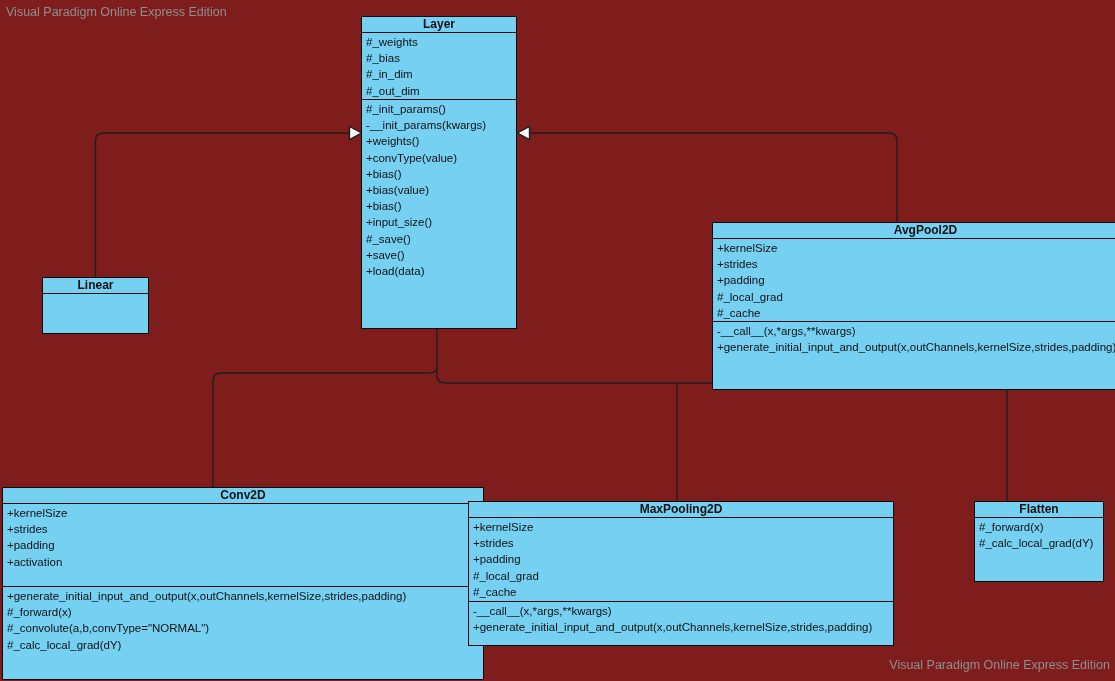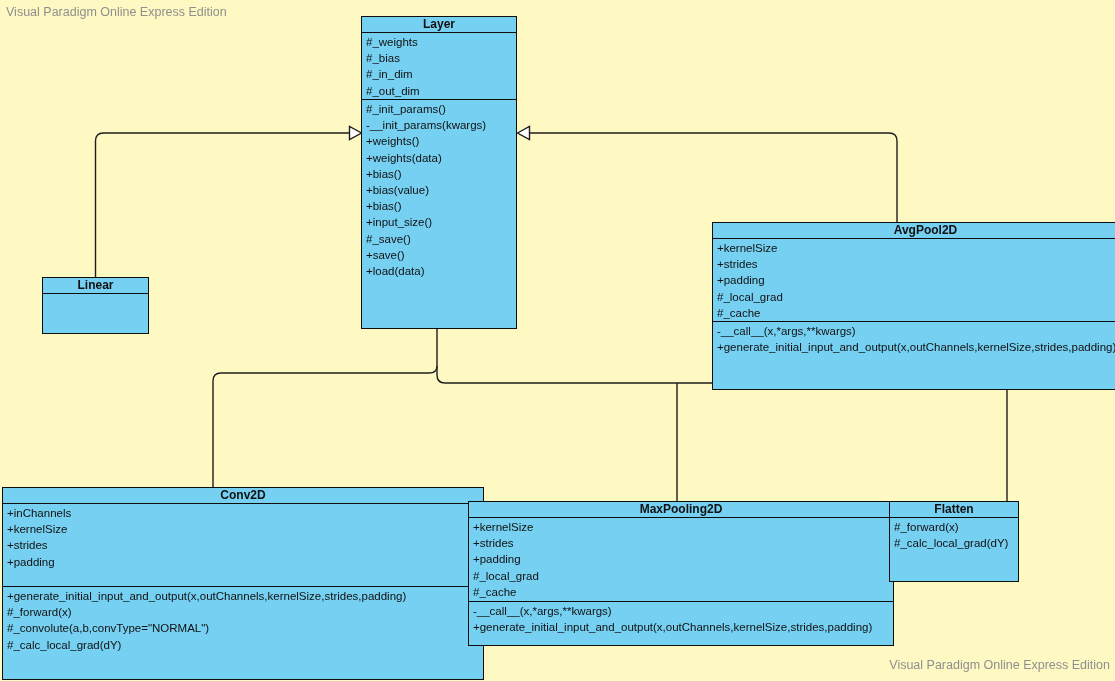--- a/index.html
+++ b/index.html
@@ -5,21 +5,21 @@
   html, body {
     margin: 0;
     padding: 0;
     background: #ffffff;
     font-family: "Liberation Sans", "DejaVu Sans", sans-serif;
   }
   #canvas {
     position: relative;
     width: 1115px;
     height: 681px;
-    background: #fef9c3;
+    background: #7f1d1d;
     overflow: hidden;
   }
   .watermark {
     position: absolute;
     font-size: 12.5px;
     color: #8f8f8f;
     z-index: 3;
     white-space: nowrap;
   }
   #wm-tl { left: 6px; top: 5px; }
@@ -96,21 +96,21 @@
     <div class="compartment attrs" style="height:67px;">
       <div class="member-row">#_weights</div>
       <div class="member-row">#_bias</div>
       <div class="member-row">#_in_dim</div>
       <div class="member-row">#_out_dim</div>
     </div>
     <div class="compartment grow">
       <div class="member-row">#_init_params()</div>
       <div class="member-row">-__init_params(kwargs)</div>
       <div class="member-row">+weights()</div>
-      <div class="member-row">+weights(data)</div>
+      <div class="member-row">+convType(value)</div>
       <div class="member-row">+bias()</div>
       <div class="member-row">+bias(value)</div>
       <div class="member-row">+bias()</div>
       <div class="member-row">+input_size()</div>
       <div class="member-row">#_save()</div>
       <div class="member-row">+save()</div>
       <div class="member-row">+load(data)</div>
     </div>
   </div>
 
@@ -135,24 +135,24 @@
     </div>
     <div class="compartment grow">
       <div class="member-row">-__call__(x,*args,**kwargs)</div>
       <div class="member-row">+generate_initial_input_and_output(x,outChannels,kernelSize,strides,padding)</div>
     </div>
   </div>
 
   <div class="uml-class" style="left:2px; top:487px; width:482px; height:193px;">
     <div class="uml-title">Conv2D</div>
     <div class="compartment attrs" style="height:83px;">
-      <div class="member-row">+inChannels</div>
       <div class="member-row">+kernelSize</div>
       <div class="member-row">+strides</div>
       <div class="member-row">+padding</div>
+      <div class="member-row">+activation</div>
     </div>
     <div class="compartment grow">
       <div class="member-row">+generate_initial_input_and_output(x,outChannels,kernelSize,strides,padding)</div>
       <div class="member-row">#_forward(x)</div>
       <div class="member-row">#_convolute(a,b,convType="NORMAL")</div>
       <div class="member-row">#_calc_local_grad(dY)</div>
     </div>
   </div>
 
   <div class="uml-class" style="left:468px; top:501px; width:426px; height:145px;">
@@ -163,21 +163,21 @@
       <div class="member-row">+padding</div>
       <div class="member-row">#_local_grad</div>
       <div class="member-row">#_cache</div>
     </div>
     <div class="compartment grow">
       <div class="member-row">-__call__(x,*args,**kwargs)</div>
       <div class="member-row">+generate_initial_input_and_output(x,outChannels,kernelSize,strides,padding)</div>
     </div>
   </div>
 
-  <div class="uml-class" style="left:889px; top:501px; width:130px; height:81px;">
+  <div class="uml-class" style="left:974px; top:501px; width:130px; height:81px;">
     <div class="uml-title">Flatten</div>
     <div class="compartment grow">
       <div class="member-row">#_forward(x)</div>
       <div class="member-row">#_calc_local_grad(dY)</div>
     </div>
   </div>
 
 </div>
 
 </body></html>

